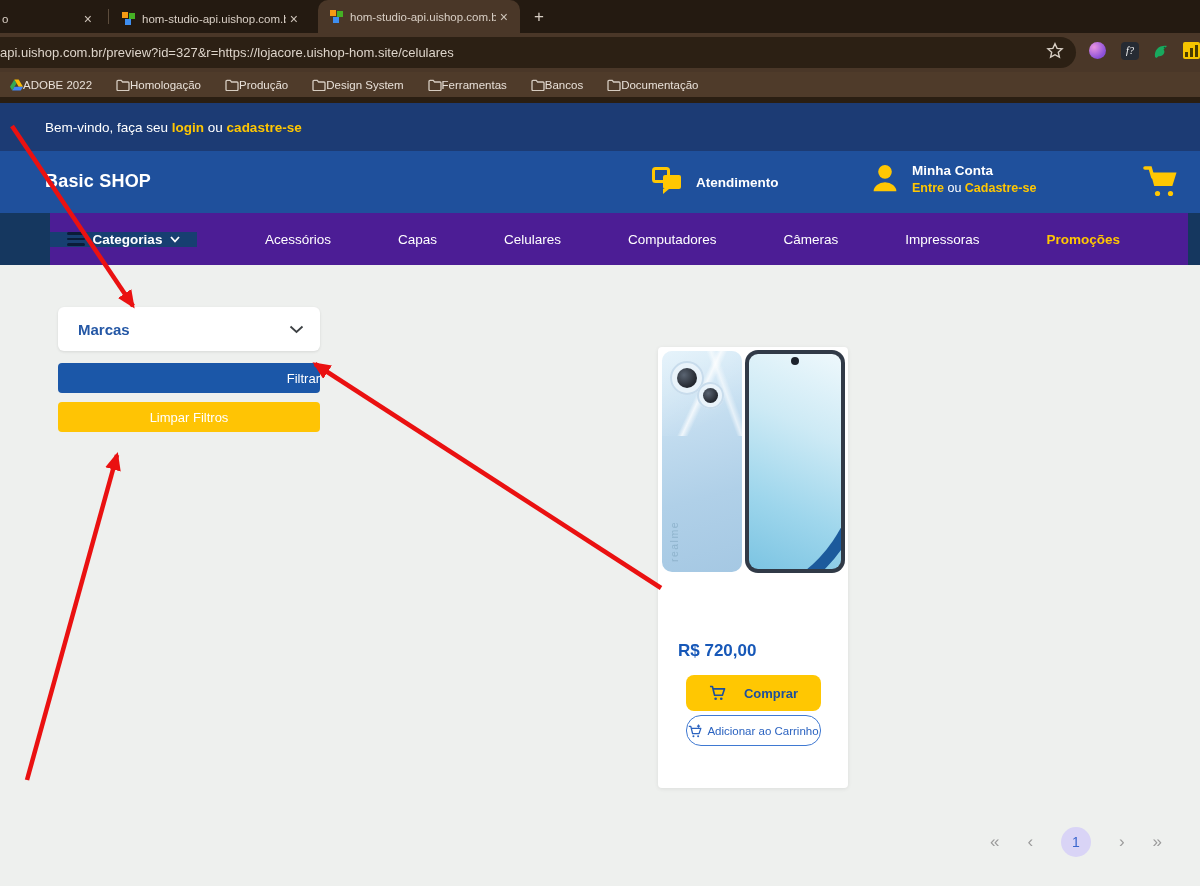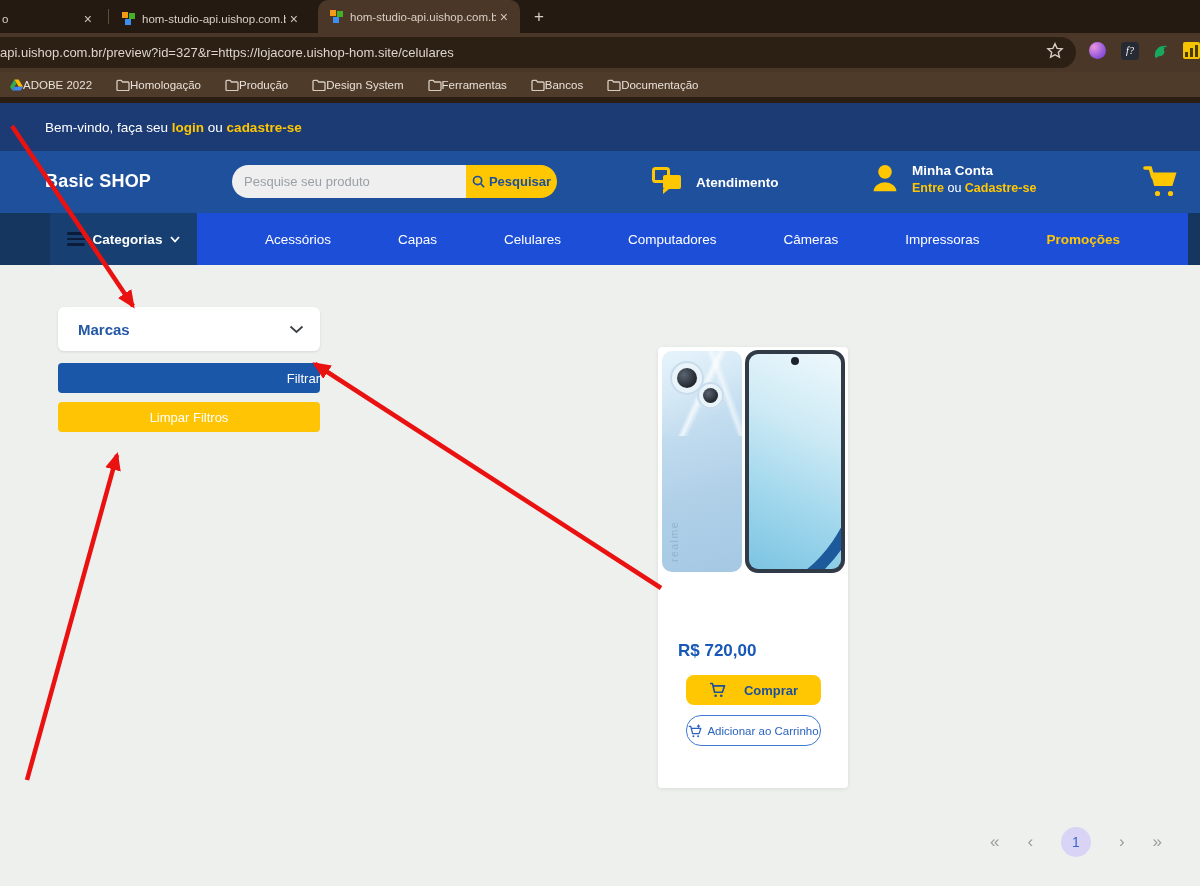--- a/index.html
+++ b/index.html
@@ -46,21 +46,21 @@
   .search button { width:91px; height:33px; border:none; background:#ffc702; color:#1d4f9c; font-weight:700; font-size:13px; display:flex; align-items:center; justify-content:center; gap:4px; cursor:pointer; font-family:"Liberation Sans", sans-serif; }
   .support { position:absolute; left:652px; top:16px; display:flex; align-items:center; gap:12px; cursor:pointer; }
   .support .lbl { font-size:13.5px; font-weight:700; }
   .account { position:absolute; left:872px; top:12px; display:flex; gap:14px; cursor:pointer; }
   .account .t1 { font-size:13.5px; font-weight:700; margin-bottom:3px; }
   .account .t2 { font-size:12.5px; color:#fff; }
   .account .t2 b { color:#ffc702; font-weight:700; }
   .cartbtn { position:absolute; left:1143px; top:15px; cursor:pointer; }
 
   .nav { position:relative; height:52px; background:#15375f; }
-  .nav-inner { position:absolute; left:50px; right:12px; top:0; bottom:0; background:#1d4ed8; display:flex; }
+  .nav-inner { position:absolute; left:50px; right:12px; top:0; bottom:0; background:#4c1d95; display:flex;align-items:center; }
   .cat-block { width:147px; background:#173f71; display:flex; align-items:center; justify-content:center; gap:8px; cursor:pointer; color:#fff; font-size:13.5px; font-weight:700; }
   .burger { display:flex; flex-direction:column; gap:3px; }
   .burger i { display:block; width:18px; height:2.6px; background:#0a1c38; border-radius:2px; }
   .nav-links { flex:1; display:flex; align-items:center; justify-content:space-between; padding:0 68px 0 68px; color:#fff; font-size:13.5px; font-weight:500; }
   .nav-links span { cursor:pointer; }
   .nav-links .promo { color:#ffc702; font-weight:700; }
 
   .content { position:relative; height:621px; background:#eef0ee; }
 
   .brand-select { position:absolute; left:58px; top:42px; width:262px; height:44px; background:#fff; border-radius:6px; box-shadow:0 1px 3px rgba(0,0,0,.10); display:flex; align-items:center; padding:0 16px 0 20px; cursor:pointer; }
@@ -84,21 +84,21 @@
   .cam2 { left:35px; top:31px; width:27px; height:27px; } .cam2 .lens { width:15px; height:15px; }
   .vbrand { position:absolute; left:6px; bottom:10px; writing-mode:vertical-rl; transform:rotate(180deg); color:#8fb4cd; font-size:10.5px; letter-spacing:1.5px; }
   .front-phone { position:absolute; right:3px; top:3px; width:100px; height:223px; background:#313a47; border-radius:13px; padding:4px; }
   .screen { position:relative; width:100%; height:100%; border-radius:9px; overflow:hidden;
     background:linear-gradient(205deg,#eef8fc 0%, #cdeaf5 35%, #9ed6ec 70%, #7cc4e2 100%); }
   .sw1 { position:absolute; left:-70px; top:-10px; width:190px; height:260px; border:12px solid transparent; border-right-color:#1c5a9c; border-bottom-color:#2f7fc2; border-radius:50%; transform:rotate(18deg); }
   .sw2 { position:absolute; left:-40px; top:80px; width:200px; height:200px; border:7px solid transparent; border-bottom-color:#123f77; border-radius:50%; transform:rotate(-12deg); }
   .notch { position:absolute; top:3px; left:50%; width:8px; height:8px; margin-left:-4px; border-radius:50%; background:#1c222c; }
   .p-name { position:absolute; left:20px; top:244px; font-size:13px; font-weight:700; color:#555c68; line-height:19px; cursor:pointer; }
   .p-price { position:absolute; left:20px; top:294px; font-size:17px; font-weight:700; color:#1758b8; }
-  .btn-buy { position:absolute; left:28px; top:328px; width:135px; height:30px; background:#ffc702; border:none; border-radius:8px; color:#1d4f9c; font-size:13px; font-weight:700; display:flex; align-items:center; justify-content:center; gap:18px; cursor:pointer; font-family:"Liberation Sans", sans-serif; }
+  .btn-buy { position:absolute; left:28px; top:328px; width:135px; height:36px; background:#ffc702; border:none; border-radius:8px; color:#1d4f9c; font-size:13px; font-weight:700; display:flex; align-items:center; justify-content:center; gap:18px; cursor:pointer; font-family:"Liberation Sans", sans-serif; }
   .btn-add { position:absolute; left:28px; top:368px; width:135px; height:31px; background:#fff; border:1px solid #3f79d2; border-radius:15px; color:#2b63c0; font-size:11.5px; font-weight:500; display:flex; align-items:center; justify-content:center; gap:5px; cursor:pointer; font-family:"Liberation Sans", sans-serif; }
 
   .pagination { position:absolute; left:990px; top:562px; width:172px; height:30px; display:flex; align-items:center; justify-content:space-between; color:#9b9b9b; font-size:17px; }
   .pg { cursor:pointer; user-select:none; }
   .pg-page { width:30px; height:30px; border-radius:50%; background:#d9d4f6; color:#3b66ce; font-size:14px; display:flex; align-items:center; justify-content:center; cursor:pointer; }
 
   .arrows { position:absolute; left:0; top:0; width:1200px; height:886px; z-index:50; pointer-events:none; }
 </style>
 </head>
 <body>
@@ -202,30 +202,20 @@
   </div>
   <div class="chrome-strip"></div>
 
   <div class="welcome">
     <span><span>Bem-vindo, faça seu </span><b>login</b><span> ou </span><b>cadastre-se</b></span>
   </div>
 
   <div class="header">
     <div class="logo">Basic SHOP</div>
 
-    <div class="search">
-      <input type="text" placeholder="Pesquise seu produto" style="">
-      <button>
-        <svg width="13" height="13" viewBox="0 0 14 14">
-            <circle cx="6" cy="6" r="4.4" fill="none" stroke="#1d4f9c" stroke-width="1.8"></circle>
-            <line x1="9.4" y1="9.4" x2="13" y2="13" stroke="#1d4f9c" stroke-width="1.8"></line>
-          </svg>
-        <span>Pesquisar</span>
-      </button>
-    </div>
 
     <div class="support">
       <svg width="32" height="30" viewBox="0 0 32 30">
         <rect x="1.5" y="1.5" width="15" height="13" rx="2" fill="none" stroke="#ffc702" stroke-width="3"></rect>
         <rect x="11" y="8" width="18" height="14" rx="2" fill="#ffc702"></rect>
         <polygon points="11,22 11,27 17,22" fill="#ffc702"></polygon>
       </svg>
       <span class="lbl">Atendimento</span>
     </div>
 

